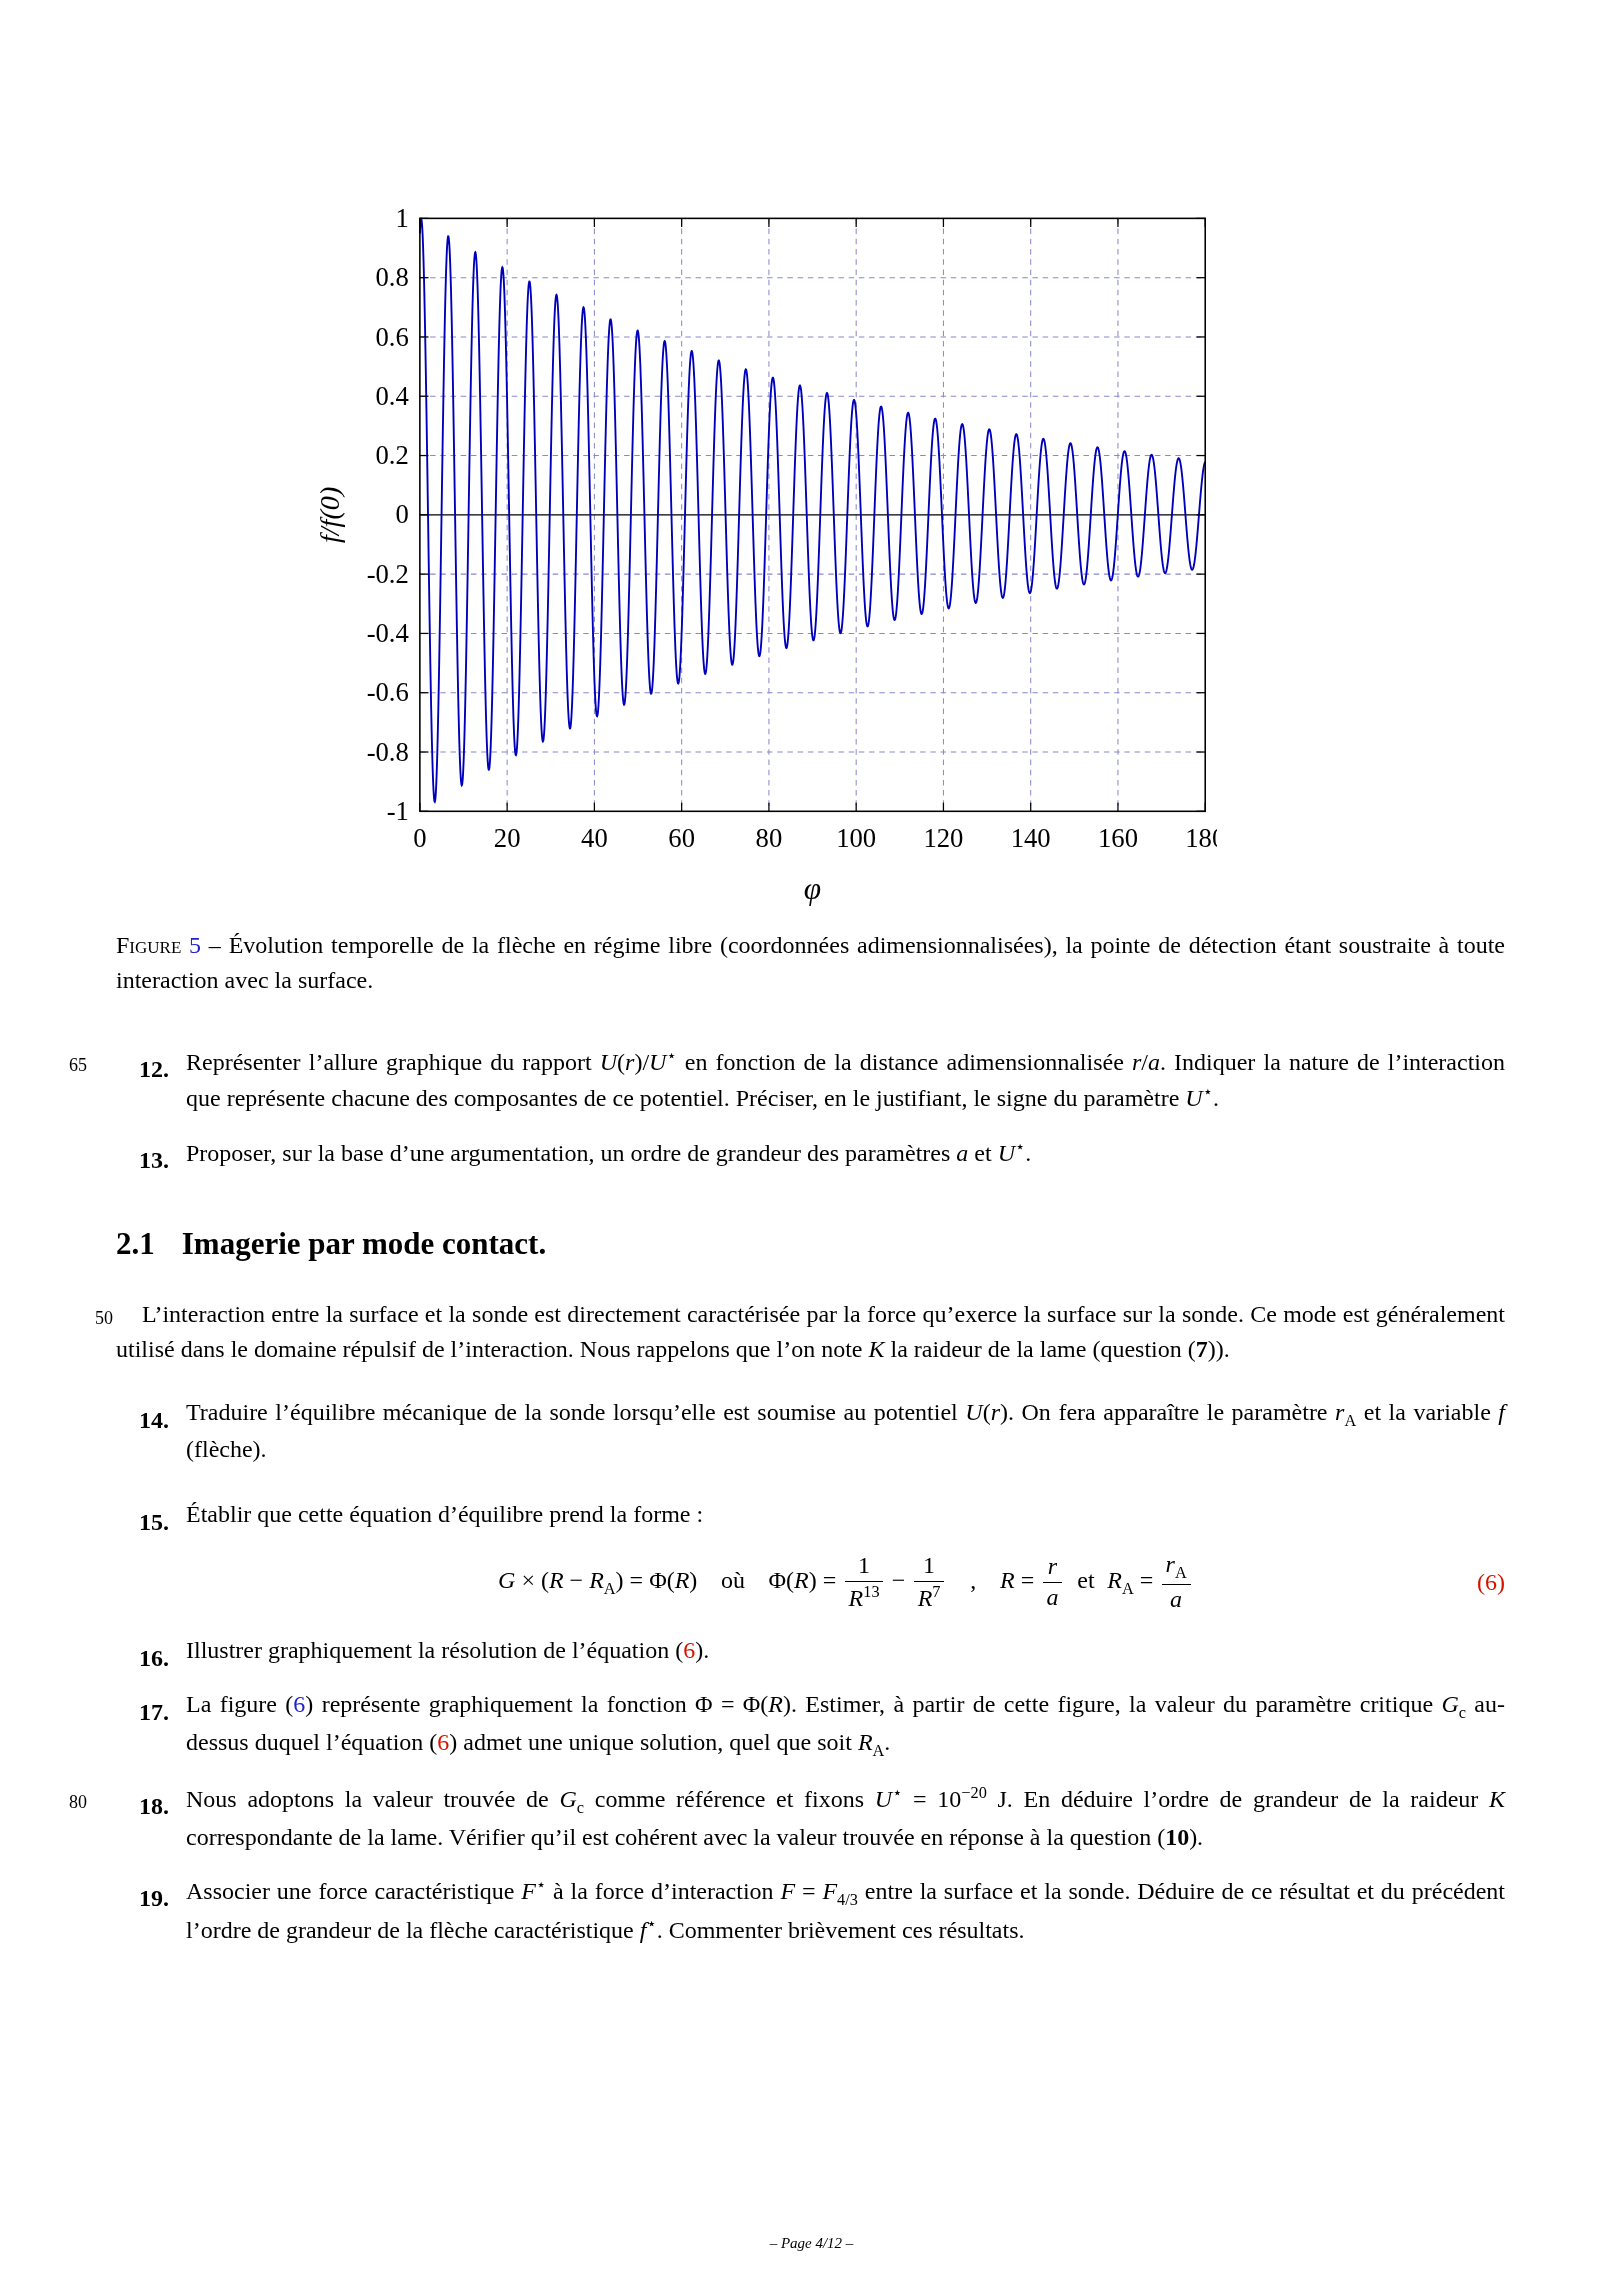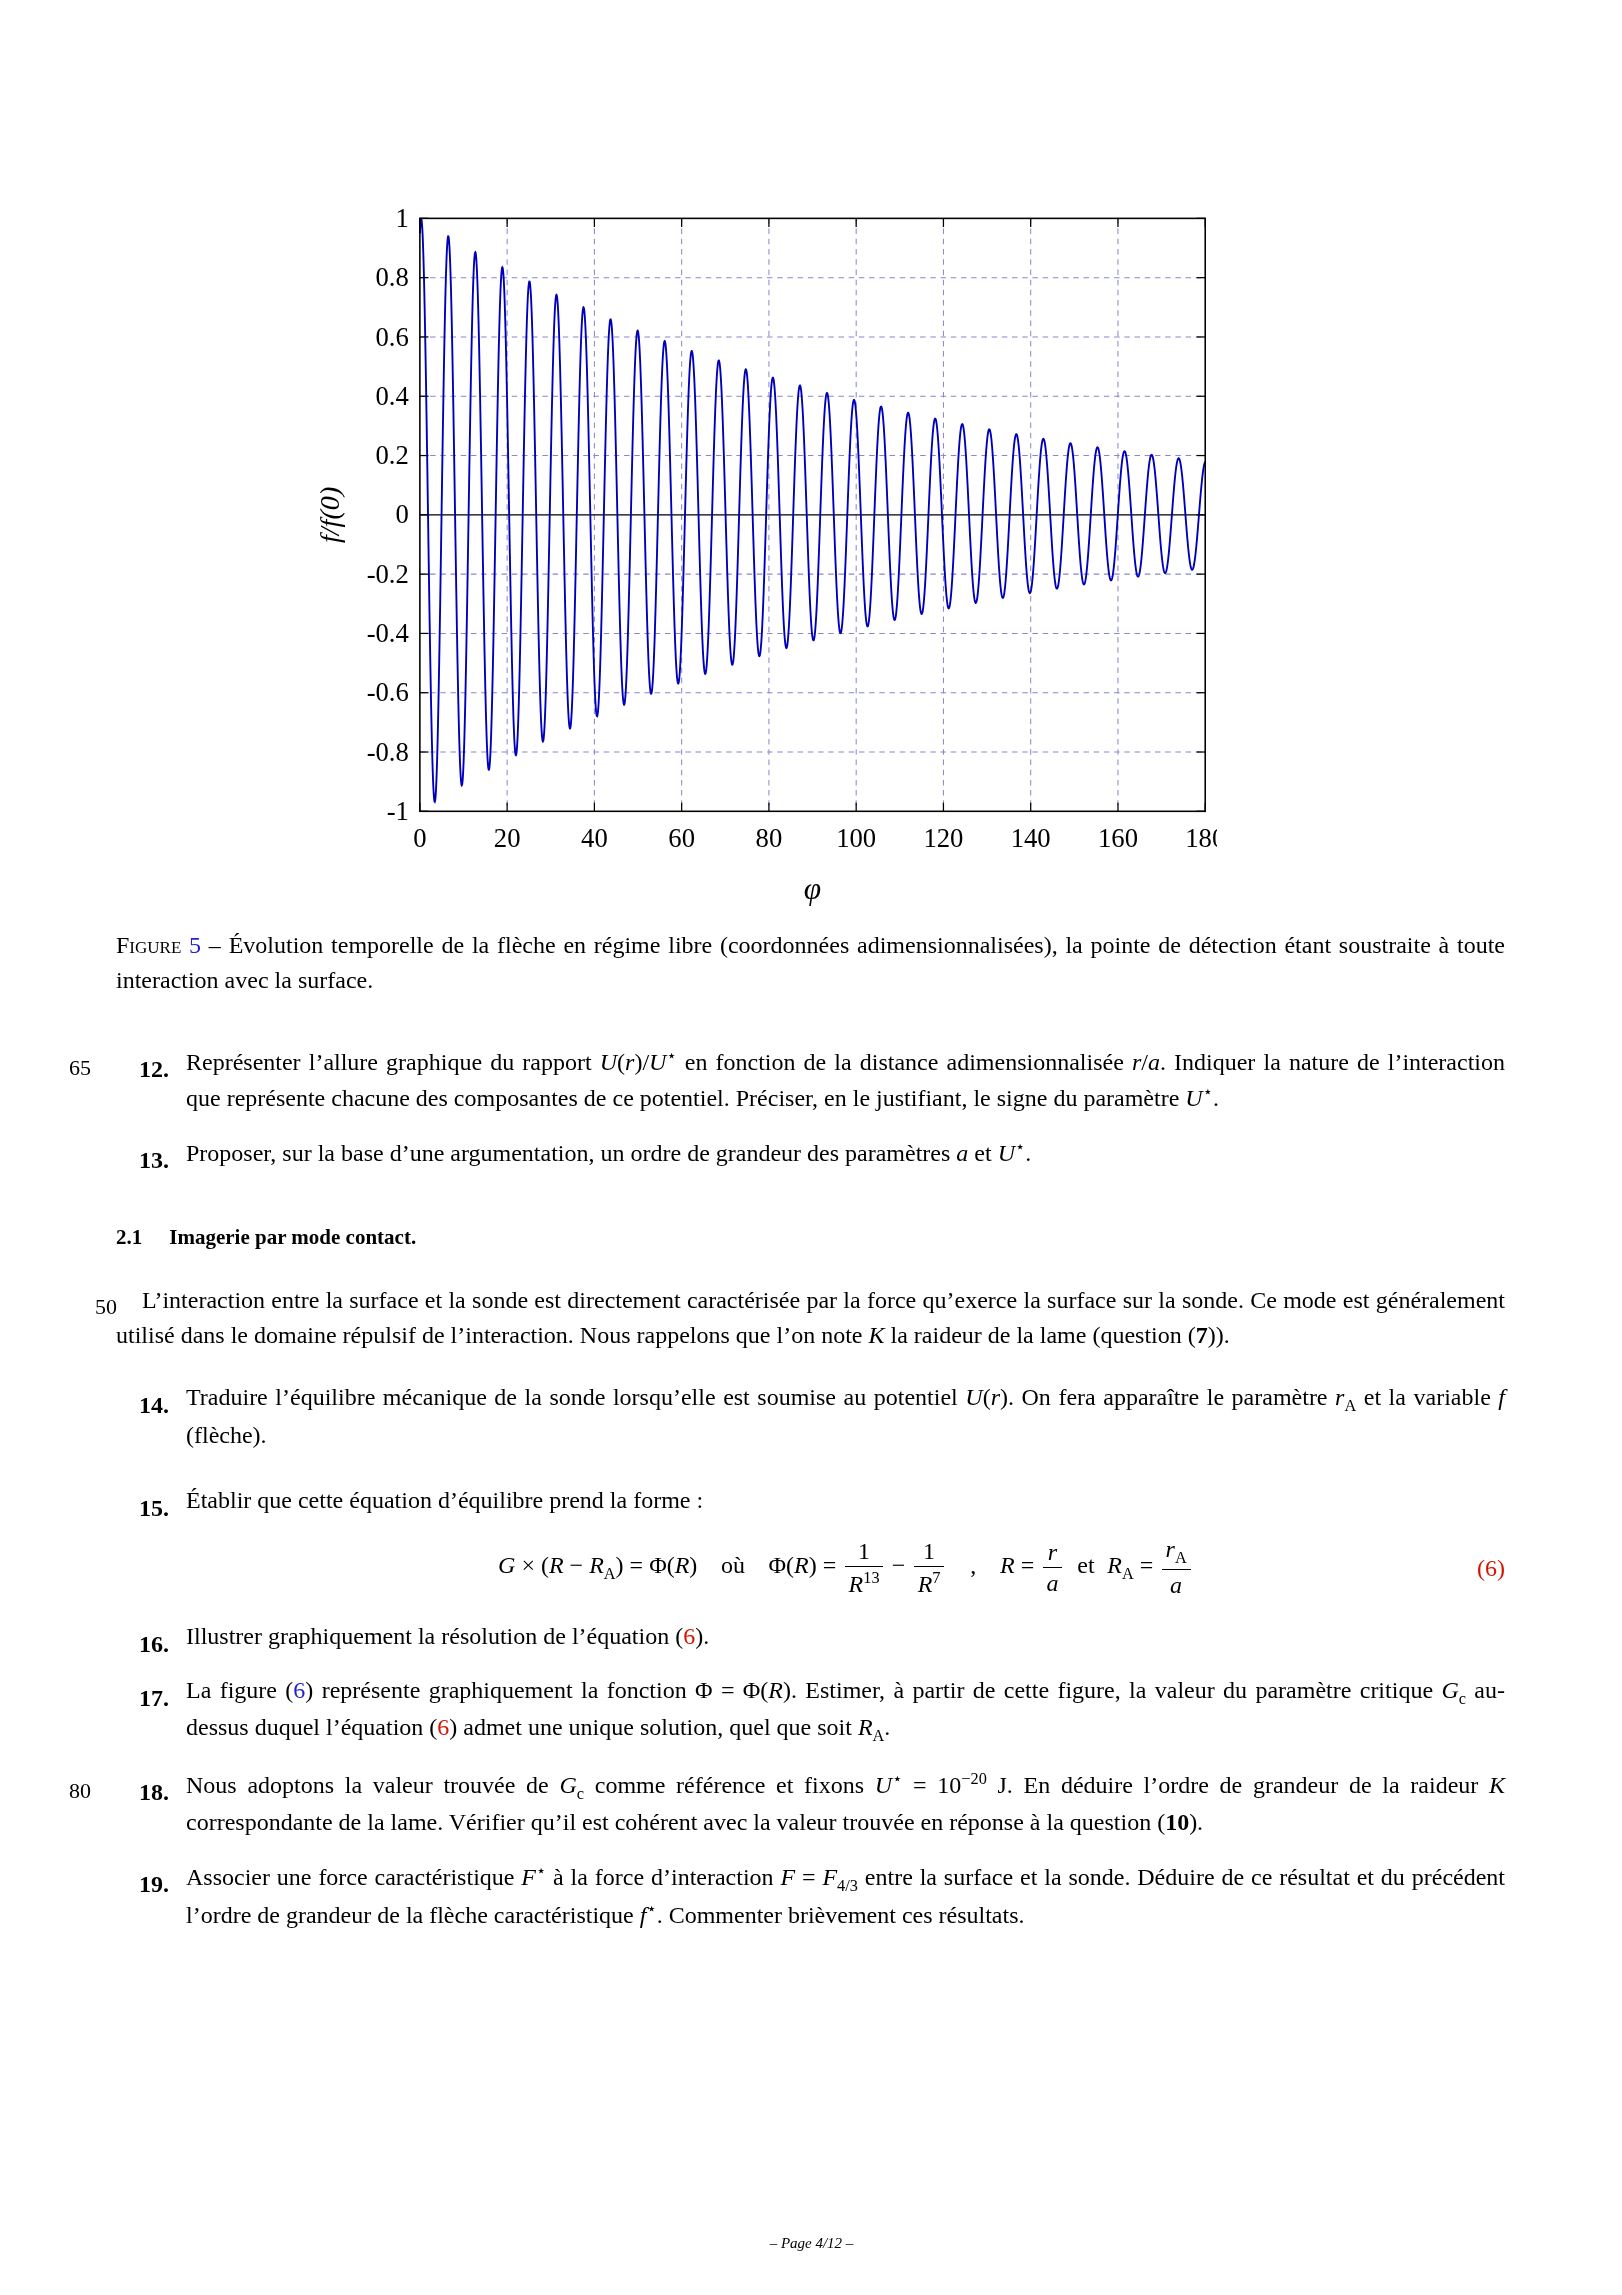--- a/index.html
+++ b/index.html
@@ -19,28 +19,28 @@
 
   .content { margin:20.4px 118px 0 116px; text-align:justify; }
 
   .caption { margin:20.4px 0 0 0; }
   .smallcaps { font-variant:small-caps; }
   .figref { color:#2222cc; }
   .eqref  { color:#d11500; }
 
   .qitem { position:relative; padding-left:70px; }
   .qnum  { position:absolute; left:0; top:8px; width:53px; text-align:right; font-weight:bold; }
-  .lineno { position:absolute; font-size:22px; top:7.9px; }
+  .lineno { position:absolute; font-size:18px; top:7.9px; }
   .qitem > .lineno { left:-47px; }
   .intro > .lineno { left:-47px; }
   .qcont > .lineno { left:-117px; }
 
   #q12 { margin-top:46px; }
   #q13 { margin-top:19px; }
-  .section { margin:52px 0 0 0; font-weight:bold; font-size:21px; text-align:left; }
+  .section { margin:52px 0 0 0; font-weight:bold; font-size:31px; text-align:left; }
   .section .sectitle { margin-left:27px; }
   .intro { position:relative; margin:30px 0 0 0; text-indent:26px; }
   #q14 { margin-top:28px; }
   #q15 { margin-top:30px; }
   .eqrow { position:relative; text-align:center; margin:19px 0 20.4px 0; }
   .eqtag { position:absolute; right:0; top:50%; transform:translateY(-50%); color:#d11500; }
   .qcont { position:relative; margin-left:70px; }
   #q16 { margin-top:20.4px; }
   #q17 { margin-top:19px; }
   #q18 { margin-top:19px; }

